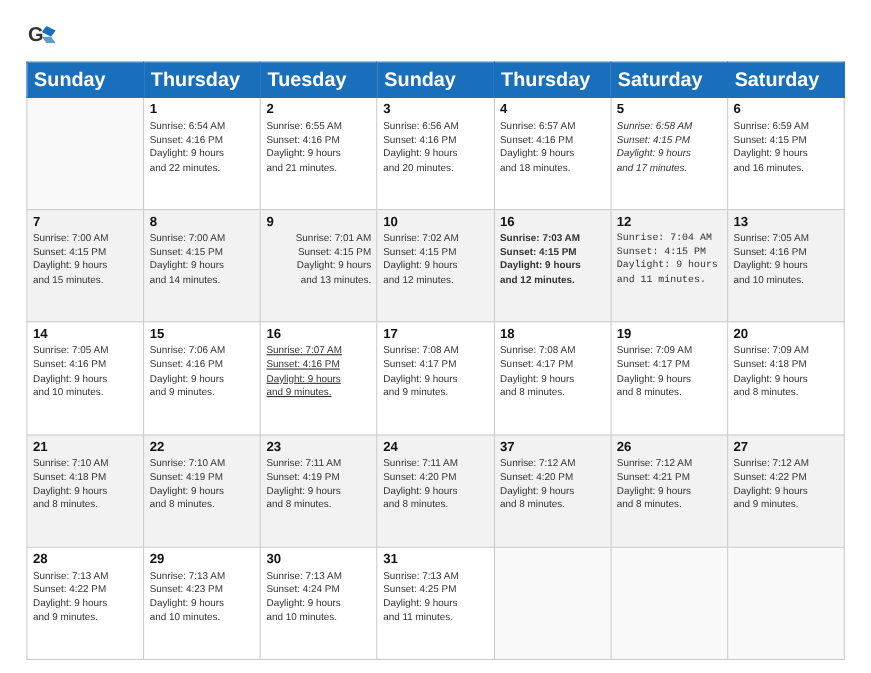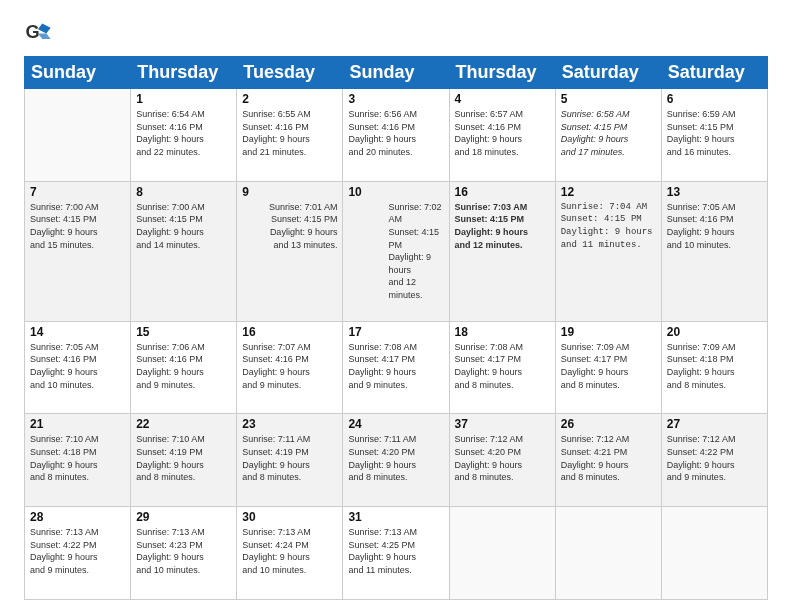--- a/index.html
+++ b/index.html
@@ -193,21 +193,21 @@
           </td>
           <td>
             <span class="day-num">9</span>
             <div class="day-info" style="white-space: pre-line; text-align: right;">Sunrise: 7:01 AM
 Sunset: 4:15 PM
 Daylight: 9 hours
 and 13 minutes.</div>
           </td>
           <td>
             <span class="day-num">10</span>
-            <div class="day-info" style="white-space: pre-line; margin-left: 40px;">Sunrise: 7:02 AM
+            <div class="day-info" style="white-space: pre-line;">Sunrise: 7:02 AM
 Sunset: 4:15 PM
 Daylight: 9 hours
 and 12 minutes.</div>
           </td>
           <td>
             <span class="day-num">16</span>
             <div class="day-info" style="white-space: pre-line; font-weight: bold;">Sunrise: 7:03 AM
 Sunset: 4:15 PM
 Daylight: 9 hours
 and 12 minutes.</div>
@@ -237,21 +237,21 @@
           </td>
           <td>
             <span class="day-num">15</span>
             <div class="day-info" style="white-space: pre-line;">Sunrise: 7:06 AM
 Sunset: 4:16 PM
 Daylight: 9 hours
 and 9 minutes.</div>
           </td>
           <td>
             <span class="day-num">16</span>
-            <div class="day-info" style="white-space: pre-line;">Sunrise: 7:07 AM
+            <div class="day-info" style="white-space: pre-line; text-decoration: underline;">Sunrise: 7:07 AM
 Sunset: 4:16 PM
 Daylight: 9 hours
 and 9 minutes.</div>
           </td>
           <td>
             <span class="day-num">17</span>
             <div class="day-info" style="white-space: pre-line;">Sunrise: 7:08 AM
 Sunset: 4:17 PM
 Daylight: 9 hours
 and 9 minutes.</div>

